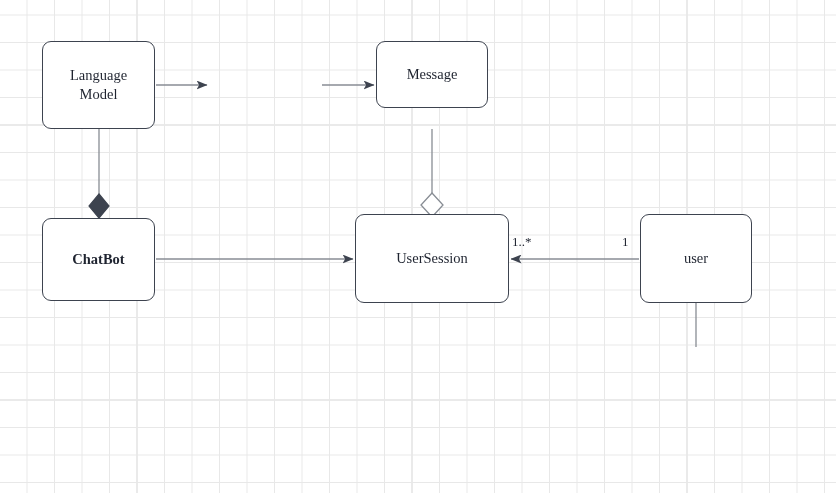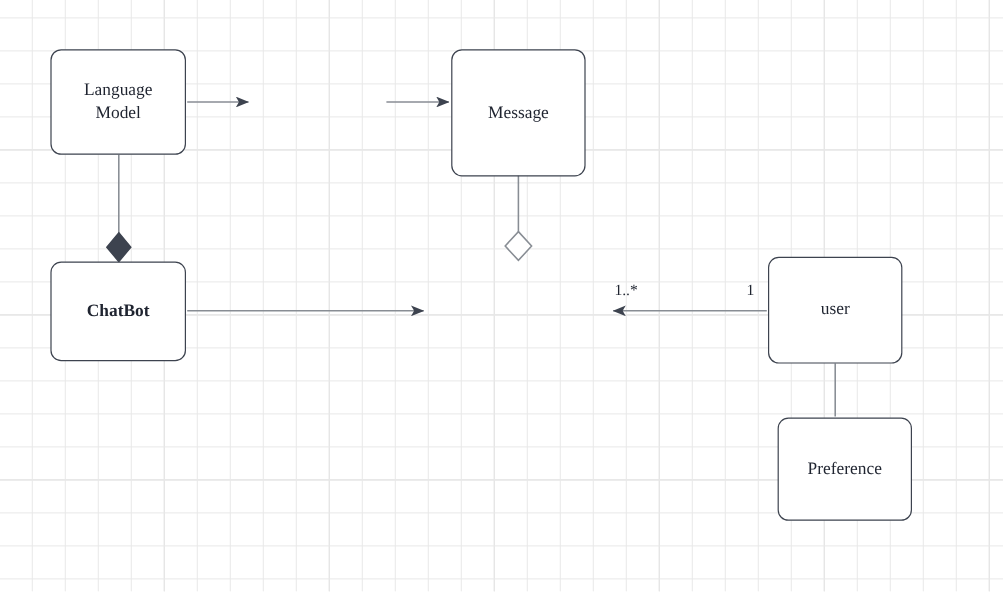--- a/index.html
+++ b/index.html
@@ -108,34 +108,34 @@
       <line x1="696" y1="303" x2="696" y2="347" stroke="#888d94" stroke-width="1.3"></line>
     </g>
   </svg>
 
   <div class="node" style="left:42px; top:41px; width:113px; height:88px;">
     <span class="node-label">Language
 Model</span>
   </div>
 
 
-  <div class="node" style="left:376px; top:41px; width:112px; height:106px;">
+  <div class="node" style="left:376px; top:41px; width:112px; height:67px;">
     <span class="node-label">Message</span>
   </div>
 
   <div class="node" style="left:42px; top:218px; width:113px; height:83px;font-weight:bold;">
     <span class="node-label">ChatBot</span>
   </div>
 
+  <div class="node" style="left:355px; top:214px; width:154px; height:89px;">
+    <span class="node-label">UserSession</span>
+  </div>
 
   <div class="node" style="left:640px; top:214px; width:112px; height:89px;justify-content:center;">
     <span class="node-label">user</span>
   </div>
 
-  <div class="node" style="left:648px; top:348px; width:112px; height:86px;">
-    <span class="node-label">Preference</span>
-  </div>
 
   <span class="mult-label" style="left:512px; top:234px;">1..*</span>
 
   <span class="mult-label" style="left:622px; top:234px;">1</span>
 
 </div>
 
 </body></html>

